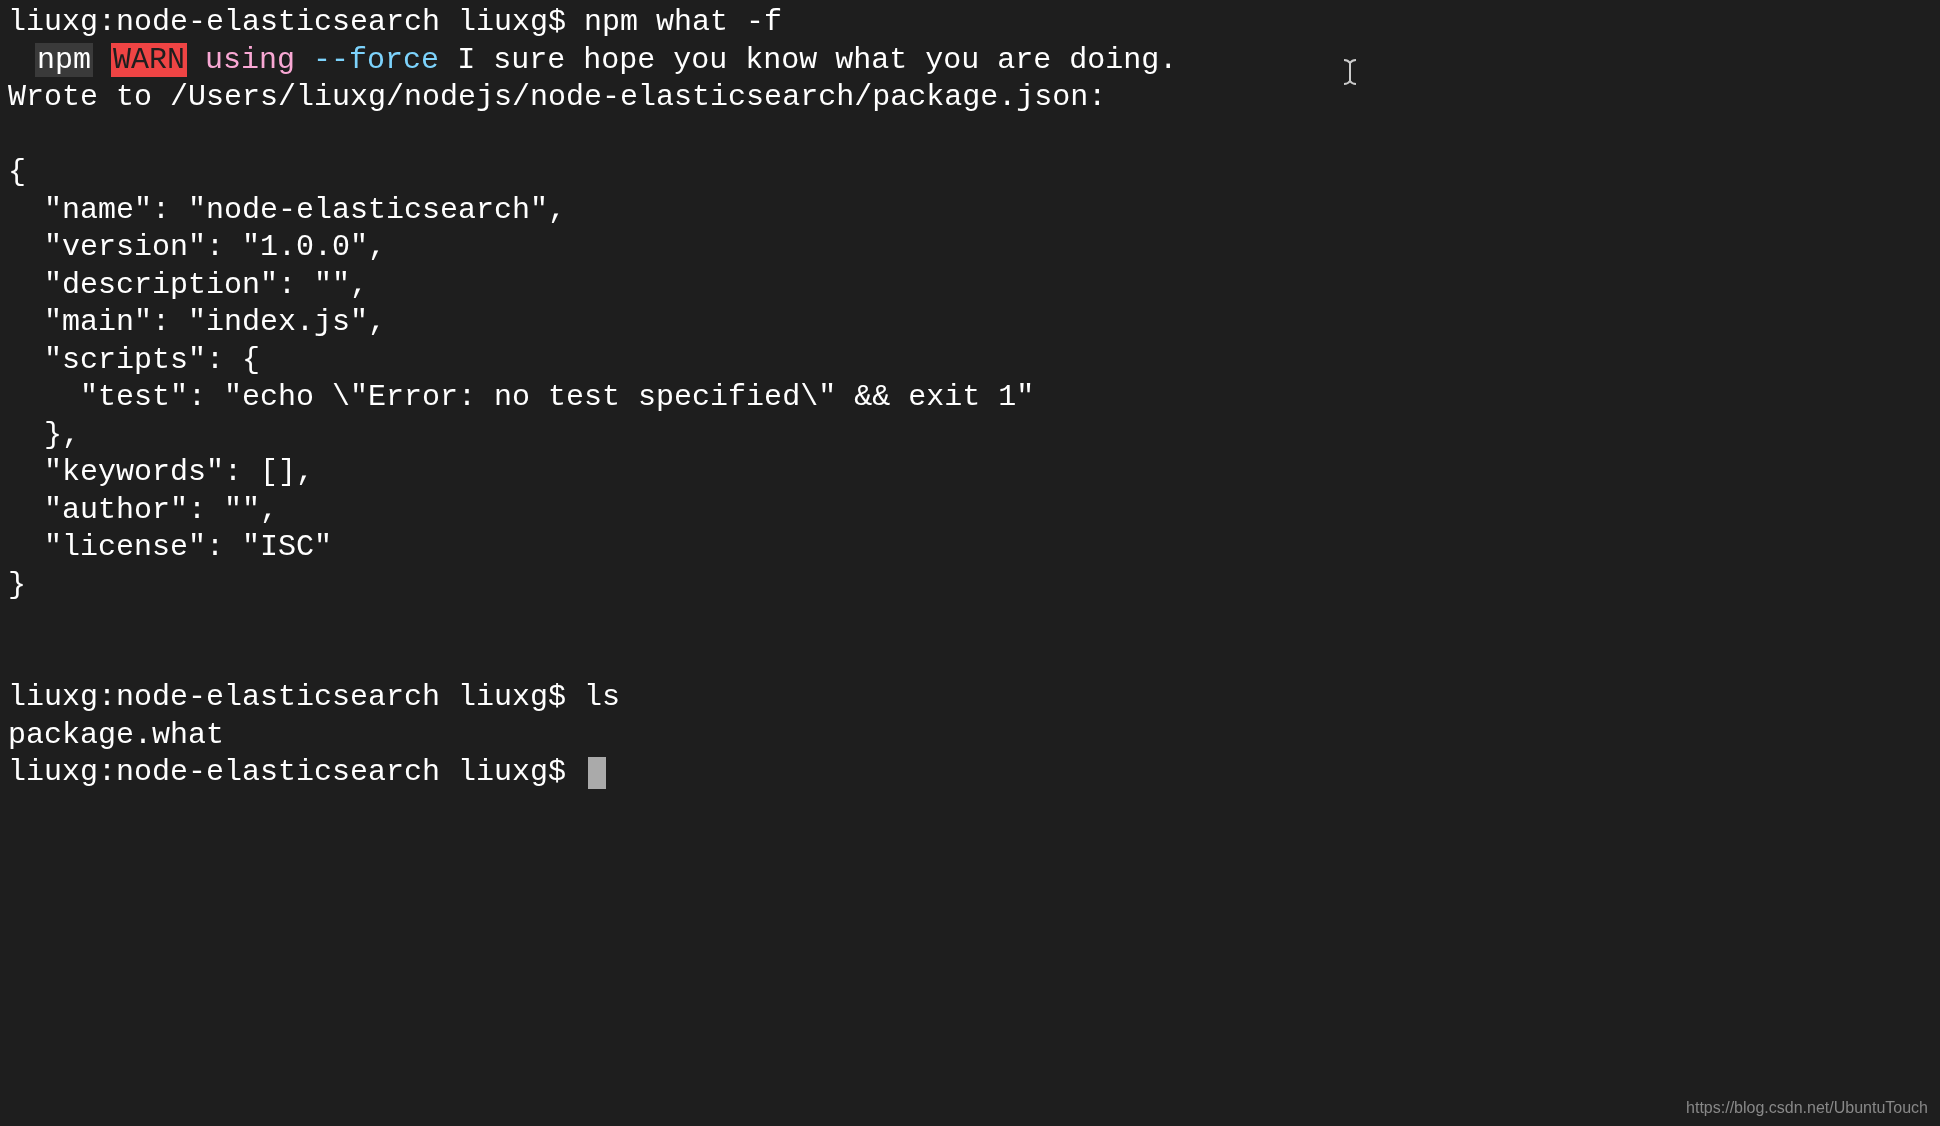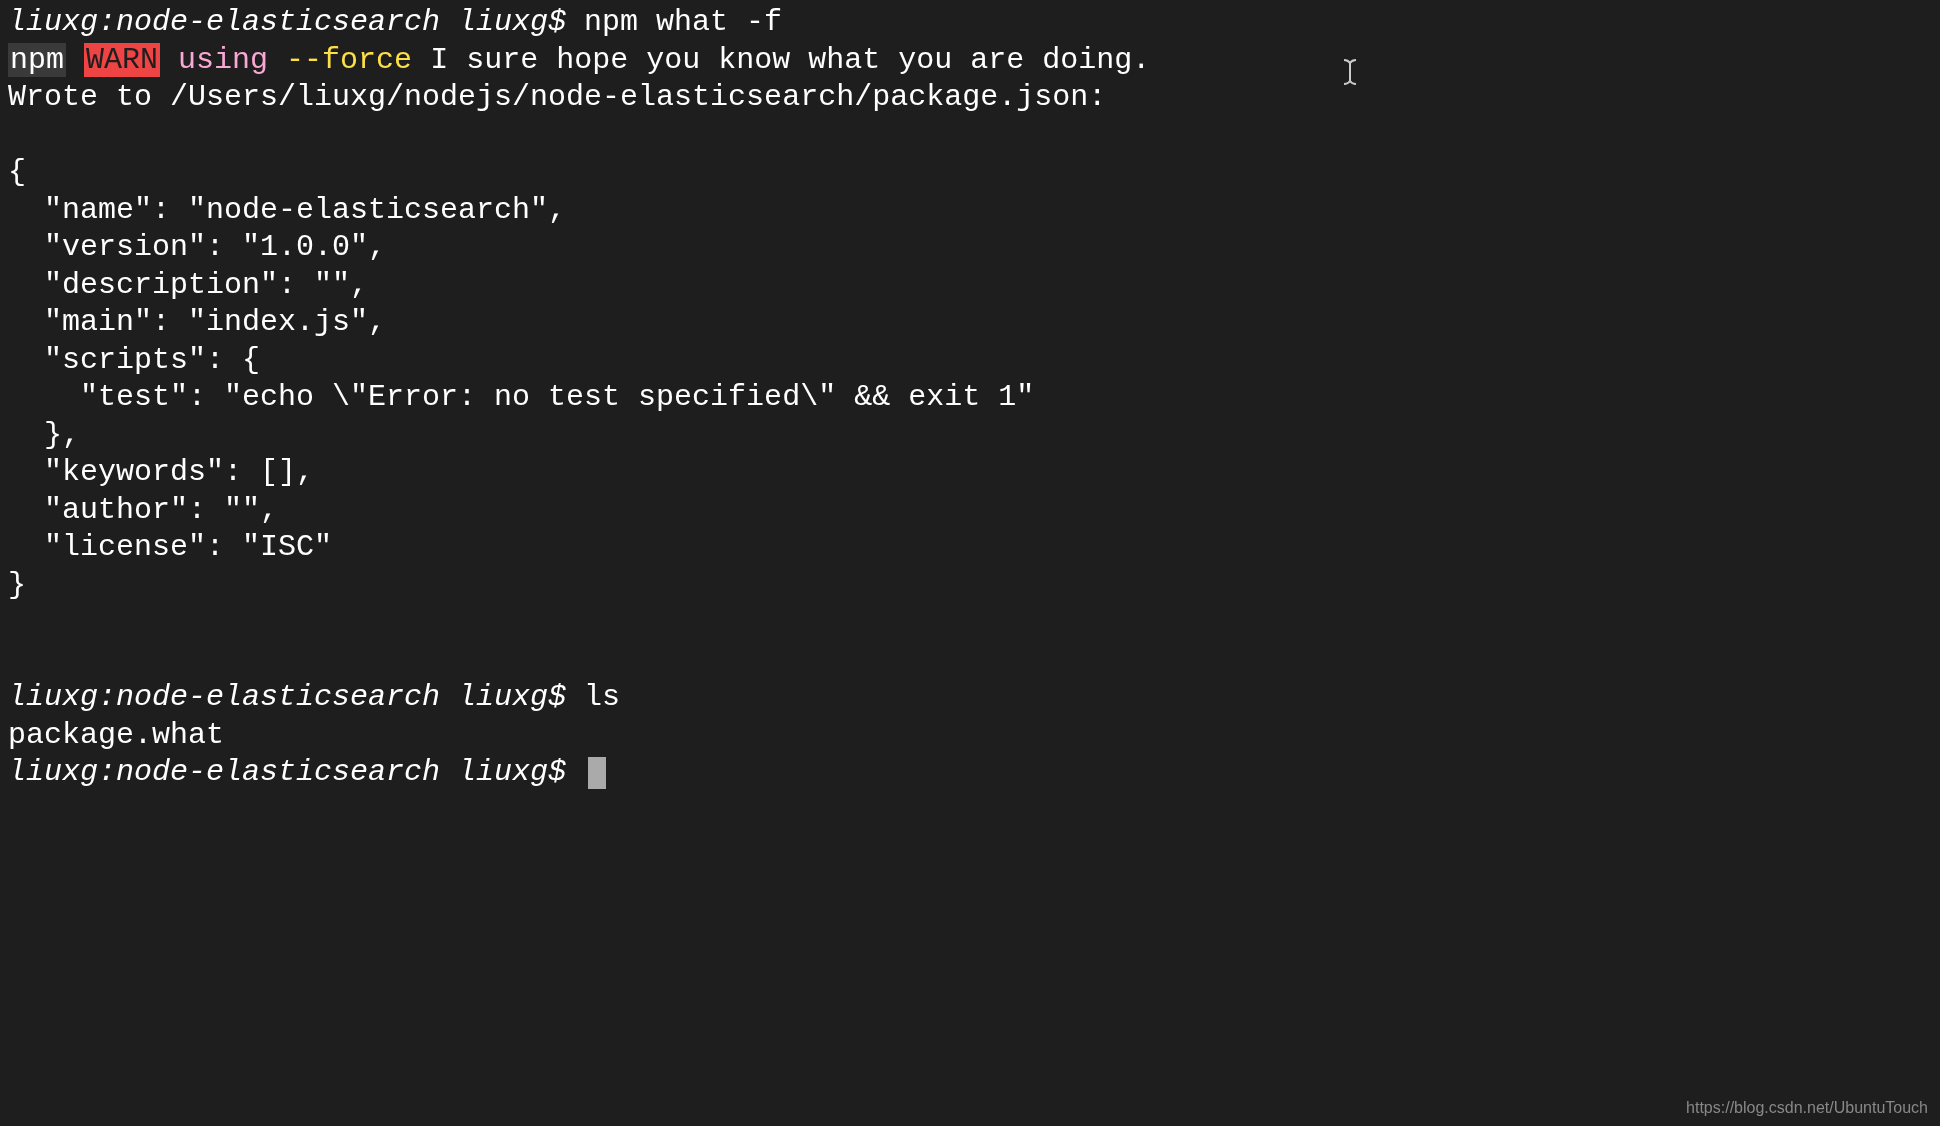--- a/index.html
+++ b/index.html
@@ -17,37 +17,37 @@
       width: 1940px;
       height: 1126px;
       position: relative;
       overflow: hidden;
     }
     .terminal-line {
       white-space: pre;
     }
     .prompt {
       color: #ffffff;
-      font-style: italic;
     }
     .npm-badge {
       background-color: #3a3a3a;
       color: #ffffff;
       padding: 0 2px;
+      margin-left: 27px;
     }
     .warn-badge {
       background-color: #ef4444;
       color: #1e1e1e;
       padding: 0 2px;
     }
     .using {
       color: #f9a8d4;
     }
     .force {
-      color: #fde047;
+      color: #7dd3fc;
     }
     .cursor-block {
       display: inline-block;
       width: 18px;
       height: 32px;
       background-color: #aaaaaa;
       vertical-align: text-bottom;
       margin-left: 4px;
     }
     .text-cursor-icon {

